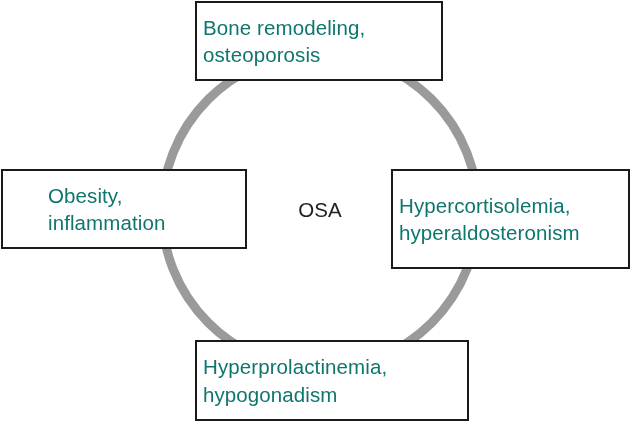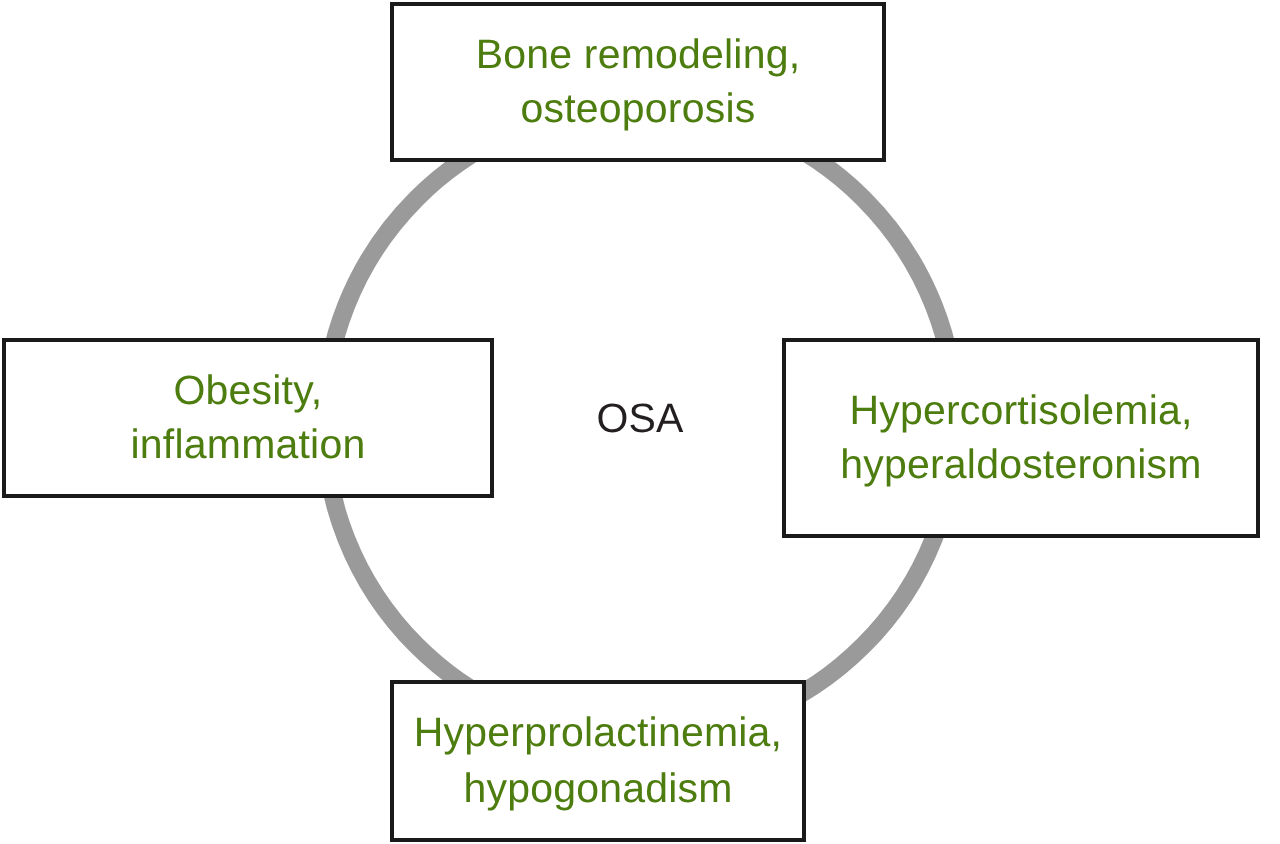--- a/index.html
+++ b/index.html
@@ -23,22 +23,22 @@
     height: 422px;
   }
   .node-box {
     position: absolute;
     box-sizing: border-box;
     background: #ffffff;
     border: 2px solid #1a1a1a;
     display: flex;
     align-items: center;
     justify-content: center;
-    text-align: center;
-    color: #4d7c0f;
+    text-align: left;
+    color: #0f766e;
     font-size: 20.5px;
     line-height: 1.33;
     letter-spacing: 0.1px;
     white-space: pre-line;
   }
   .node-box .node-label {
     display: block;
     width: 100%;
     padding: 0 6px;
     box-sizing: border-box;
@@ -47,31 +47,32 @@
     left: 195px;
     top: 1px;
     width: 248px;
     height: 80px;
   }
   #box-left {
     left: 1px;
     top: 169px;
     width: 246px;
     height: 80px;
+    padding-left: 39px;
   }
   #box-right {
     left: 391px;
     top: 169px;
     width: 239px;
     height: 100px;
   }
   #box-bottom {
     left: 195px;
     top: 340px;
-    width: 208px;
+    width: 274px;
     height: 81px;
   }
   #center-label {
     position: absolute;
     left: 260px;
     top: 196px;
     width: 120px;
     text-align: center;
     color: #231f20;
     font-size: 20.5px;

